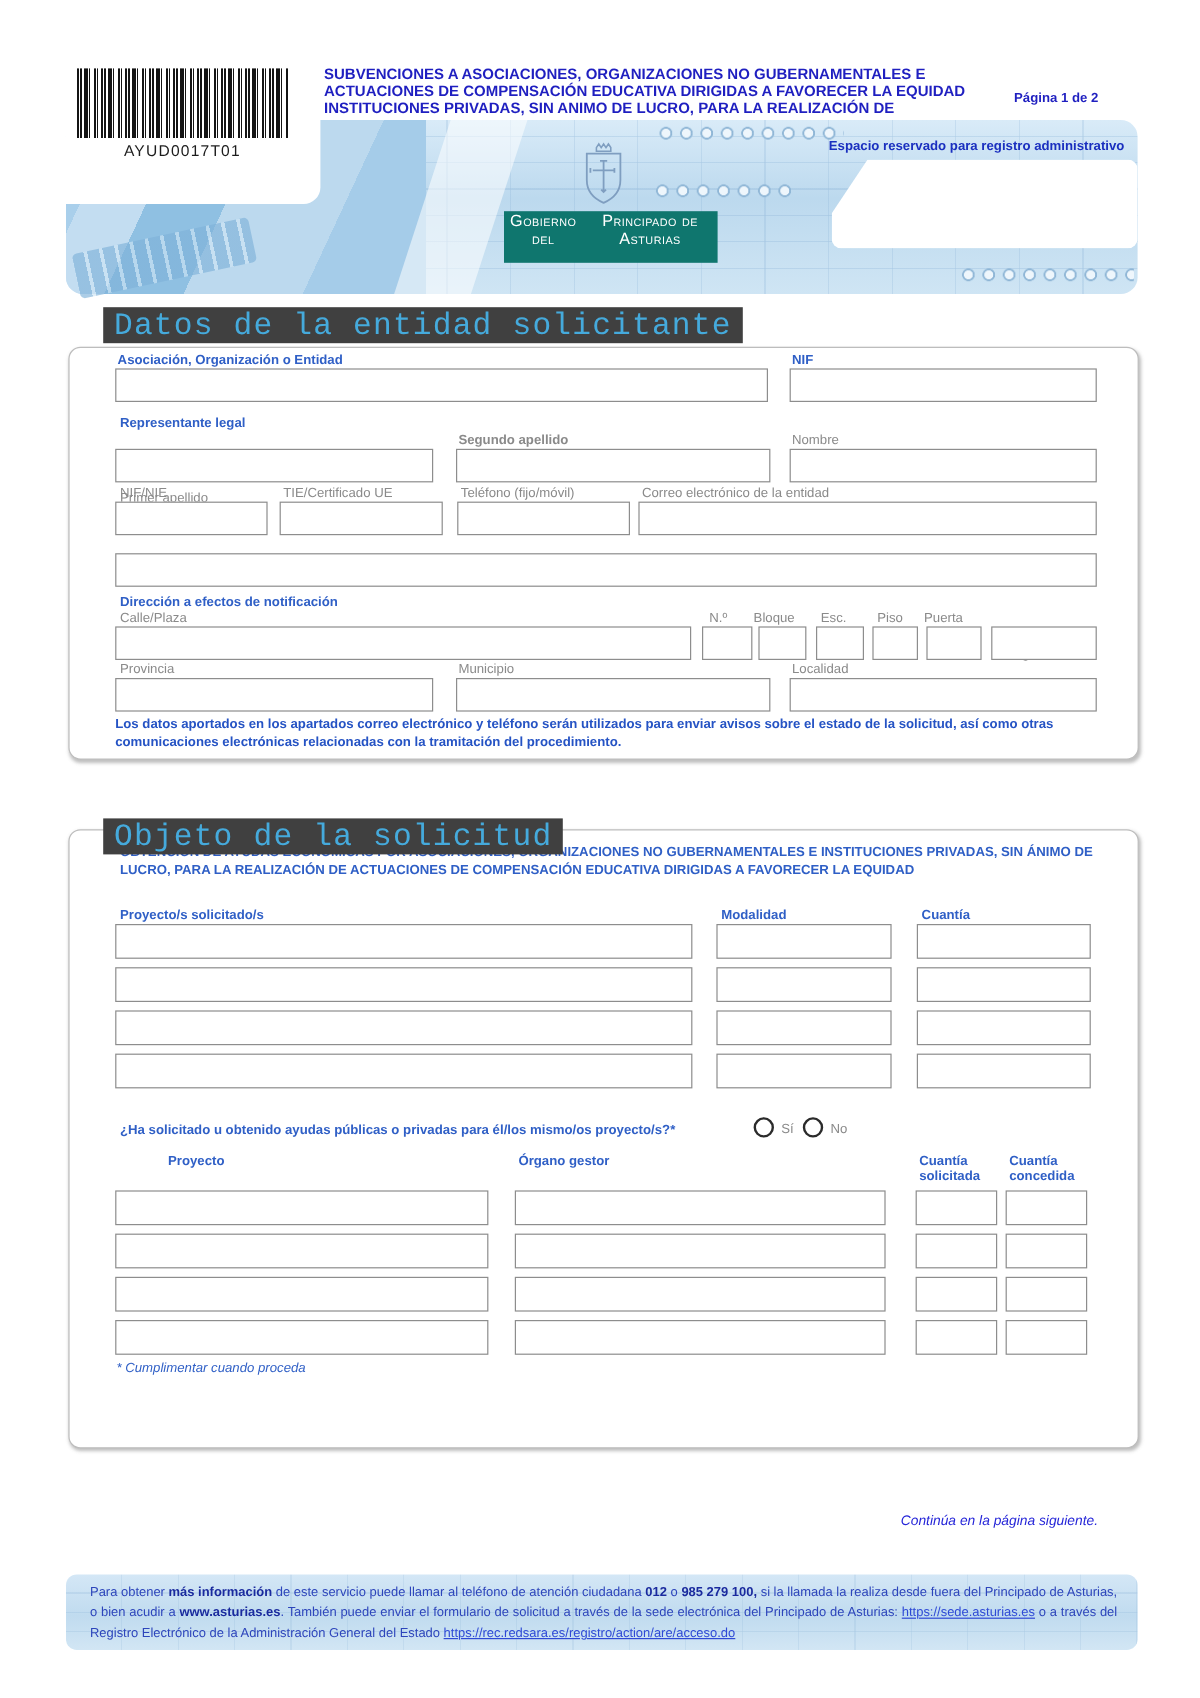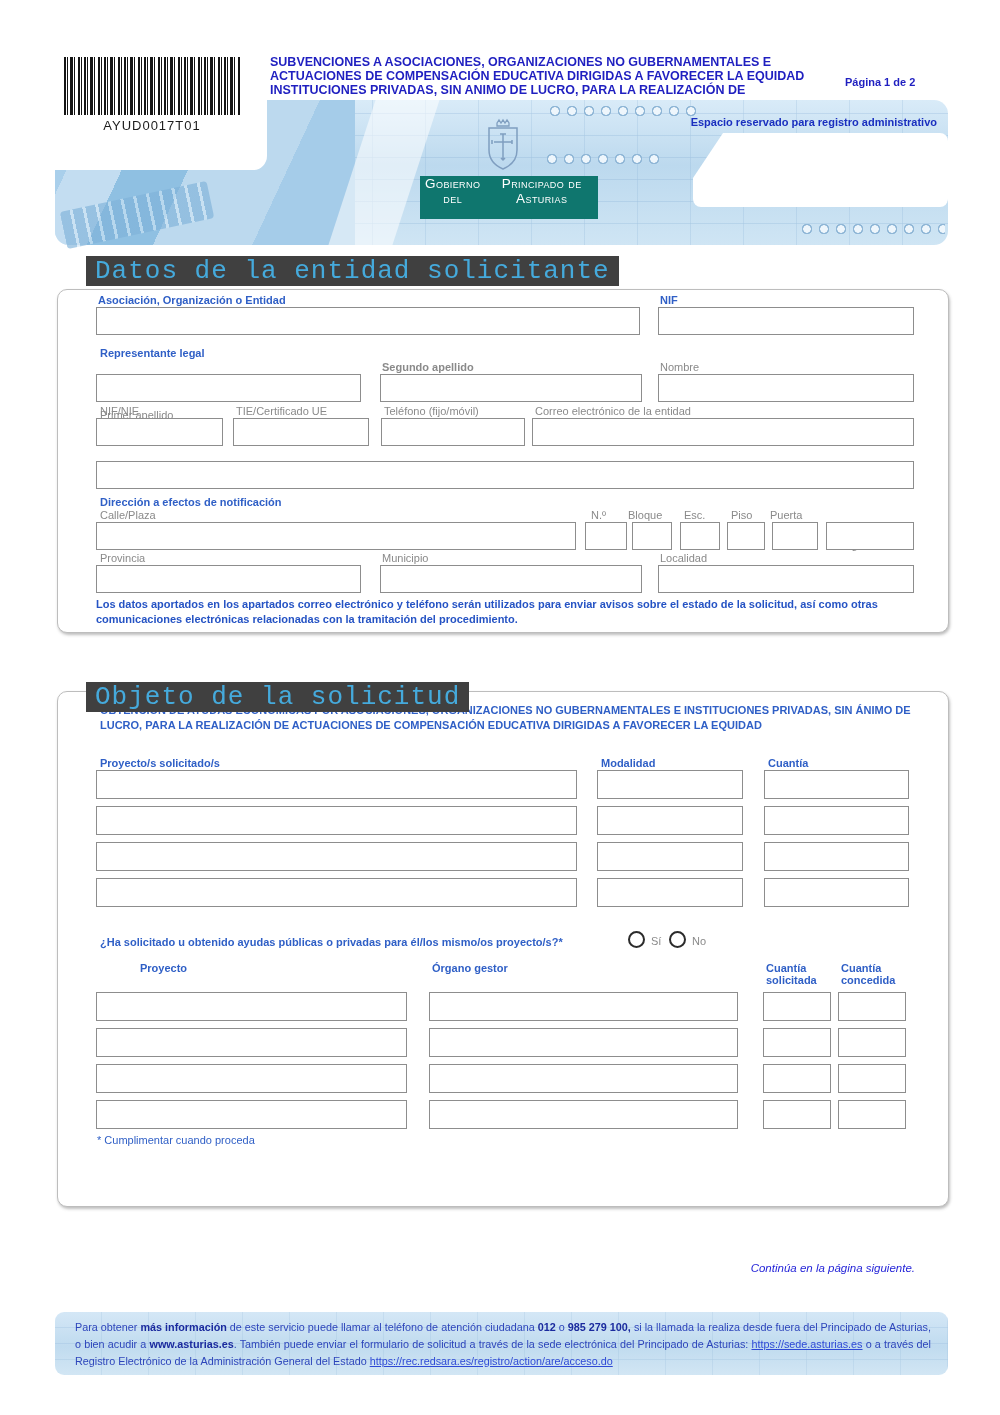--- a/index.html
+++ b/index.html
@@ -53,21 +53,21 @@
   .lb{position:absolute;font-size:11px;font-weight:bold;color:#2f5fc6;}
   .lg{position:absolute;font-size:11px;color:#8a8a8a;}
   .lg .it{font-style:italic;}
   .fld{position:absolute;box-sizing:border-box;background:#fff;border:1.5px solid #8d8d8d;
         height:28px;padding:2px 4px;font:12px "Liberation Sans",sans-serif;outline:none;}
   .note{position:absolute;font-size:11px;font-weight:bold;color:#2553c4;line-height:15px;}
   .desc{position:absolute;font-size:11px;font-weight:bold;color:#2f5fc6;line-height:15px;}
 
   .radio{position:absolute;width:17px;height:17px;border:2.5px solid #2b2b2b;border-radius:50%;
         background:#fff;box-sizing:border-box;cursor:pointer;}
-  .foot-note{position:absolute;font-size:11px;color:#2f5fc6;}
+  .foot-note{position:absolute;font-size:11px;font-style:italic;color:#2f5fc6;}
   .continuation{position:absolute;left:600px;top:1262px;width:315px;text-align:right;
         font-size:11.5px;font-style:italic;color:#2525d8;}
 
   
   .band-footer{position:absolute;left:55px;top:1312px;width:893px;height:63px;border-radius:9px;
         background:linear-gradient(180deg,#d4e7f6 0%,#c0dbef 55%,#d2e6f4 100%);}
   .band-footer::after{content:"";position:absolute;inset:0;border-radius:inherit;opacity:.4;
         background:repeating-linear-gradient(0deg,transparent 0 15px,rgba(125,168,208,.5) 15px 16px),
                    repeating-linear-gradient(90deg,transparent 0 46px,rgba(125,168,208,.4) 46px 47px);}
   .footer-text{position:absolute;left:75px;top:1319px;width:856px;z-index:2;

